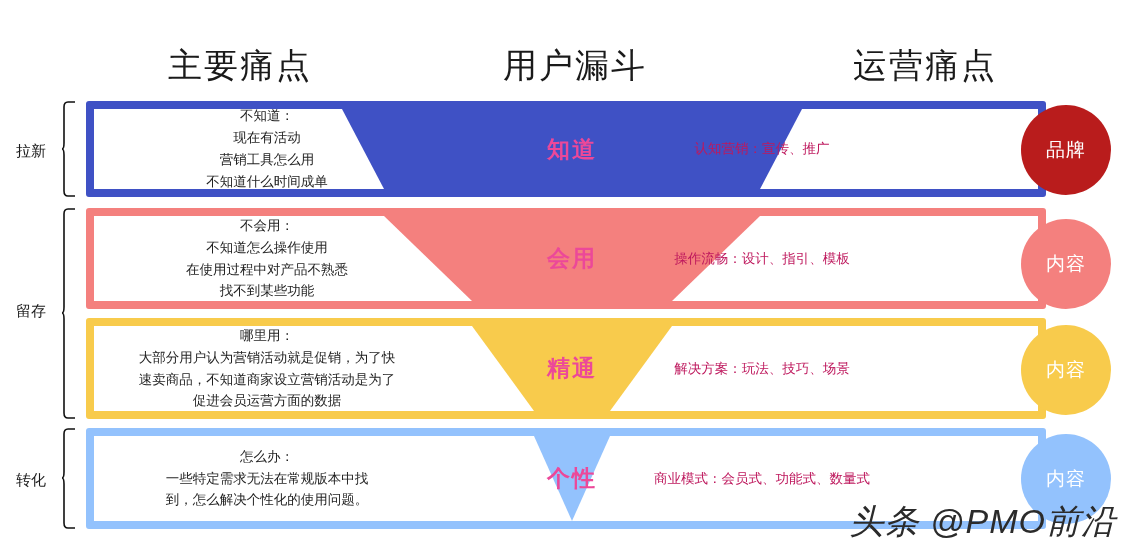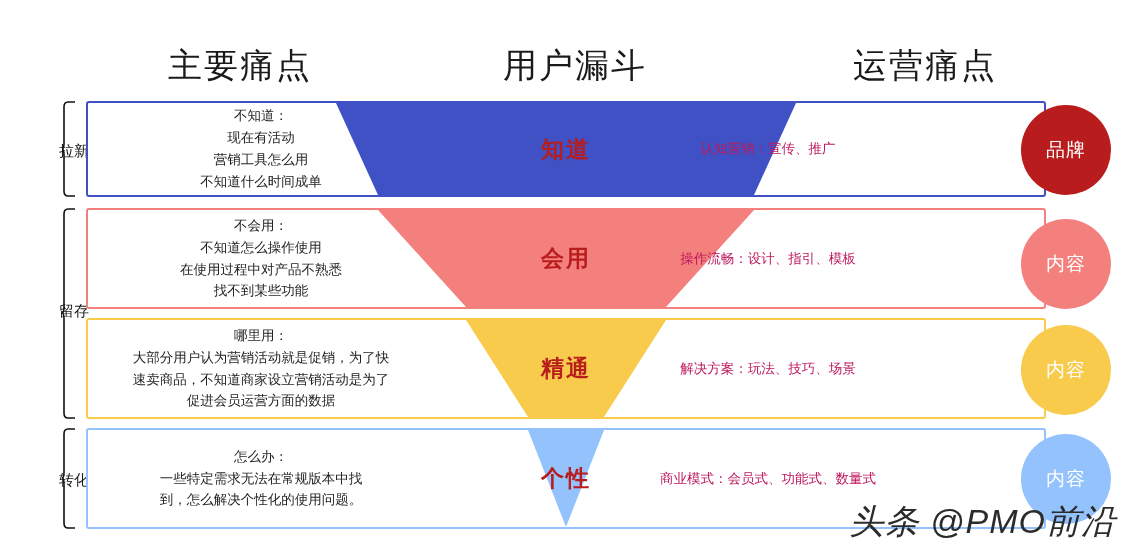--- a/index.html
+++ b/index.html
@@ -34,37 +34,36 @@
   #hdr-ops    { left: 800px; width: 250px; }
 
   
   .stage-label {
     position: absolute;
     font-size: 15px;
     color: #1a1a1a;
     white-space: nowrap;
     text-align: right;
     width: 46px;
-    padding-left: 43px;
   }
   .brace {
     position: absolute;
     left: 62px;
     width: 14px;
     color: #111;
   }
   .brace svg { display: block; }
 
   
   .row {
     position: absolute;
     left: 86px;
     width: 960px;
     box-sizing: border-box;
-    border: 2px solid #701a75;
+    border: 8px solid #701a75;
     border-radius: 3px;
     background: #ffffff;
     overflow: hidden;
   }
   .row-1 { top: 101px;  height: 96px;  border-color: #3f51c5; }
   .row-2 { top: 208px;  height: 101px; border-color: #f4807e; padding-left: 24px; }
   .row-3 { top: 318px;  height: 101px; border-color: #f8cb4c; }
   .row-4 { top: 428px;  height: 101px; border-color: #93c2fd; }
 
   
@@ -102,21 +101,21 @@
     position: absolute;
     left: 248px;
     width: 460px;
     top: 0;
     height: 100%;
     display: flex;
     align-items: center;
     justify-content: center;
     font-size: 23px;
     font-weight: bold;
-    color: #b91c1c;
+    color: #ec4899;
     letter-spacing: 2px;
     pointer-events: none;
   }
 
   
   .ops-text {
     position: absolute;
     right: 116px;
     top: 0;
     height: 100%;

